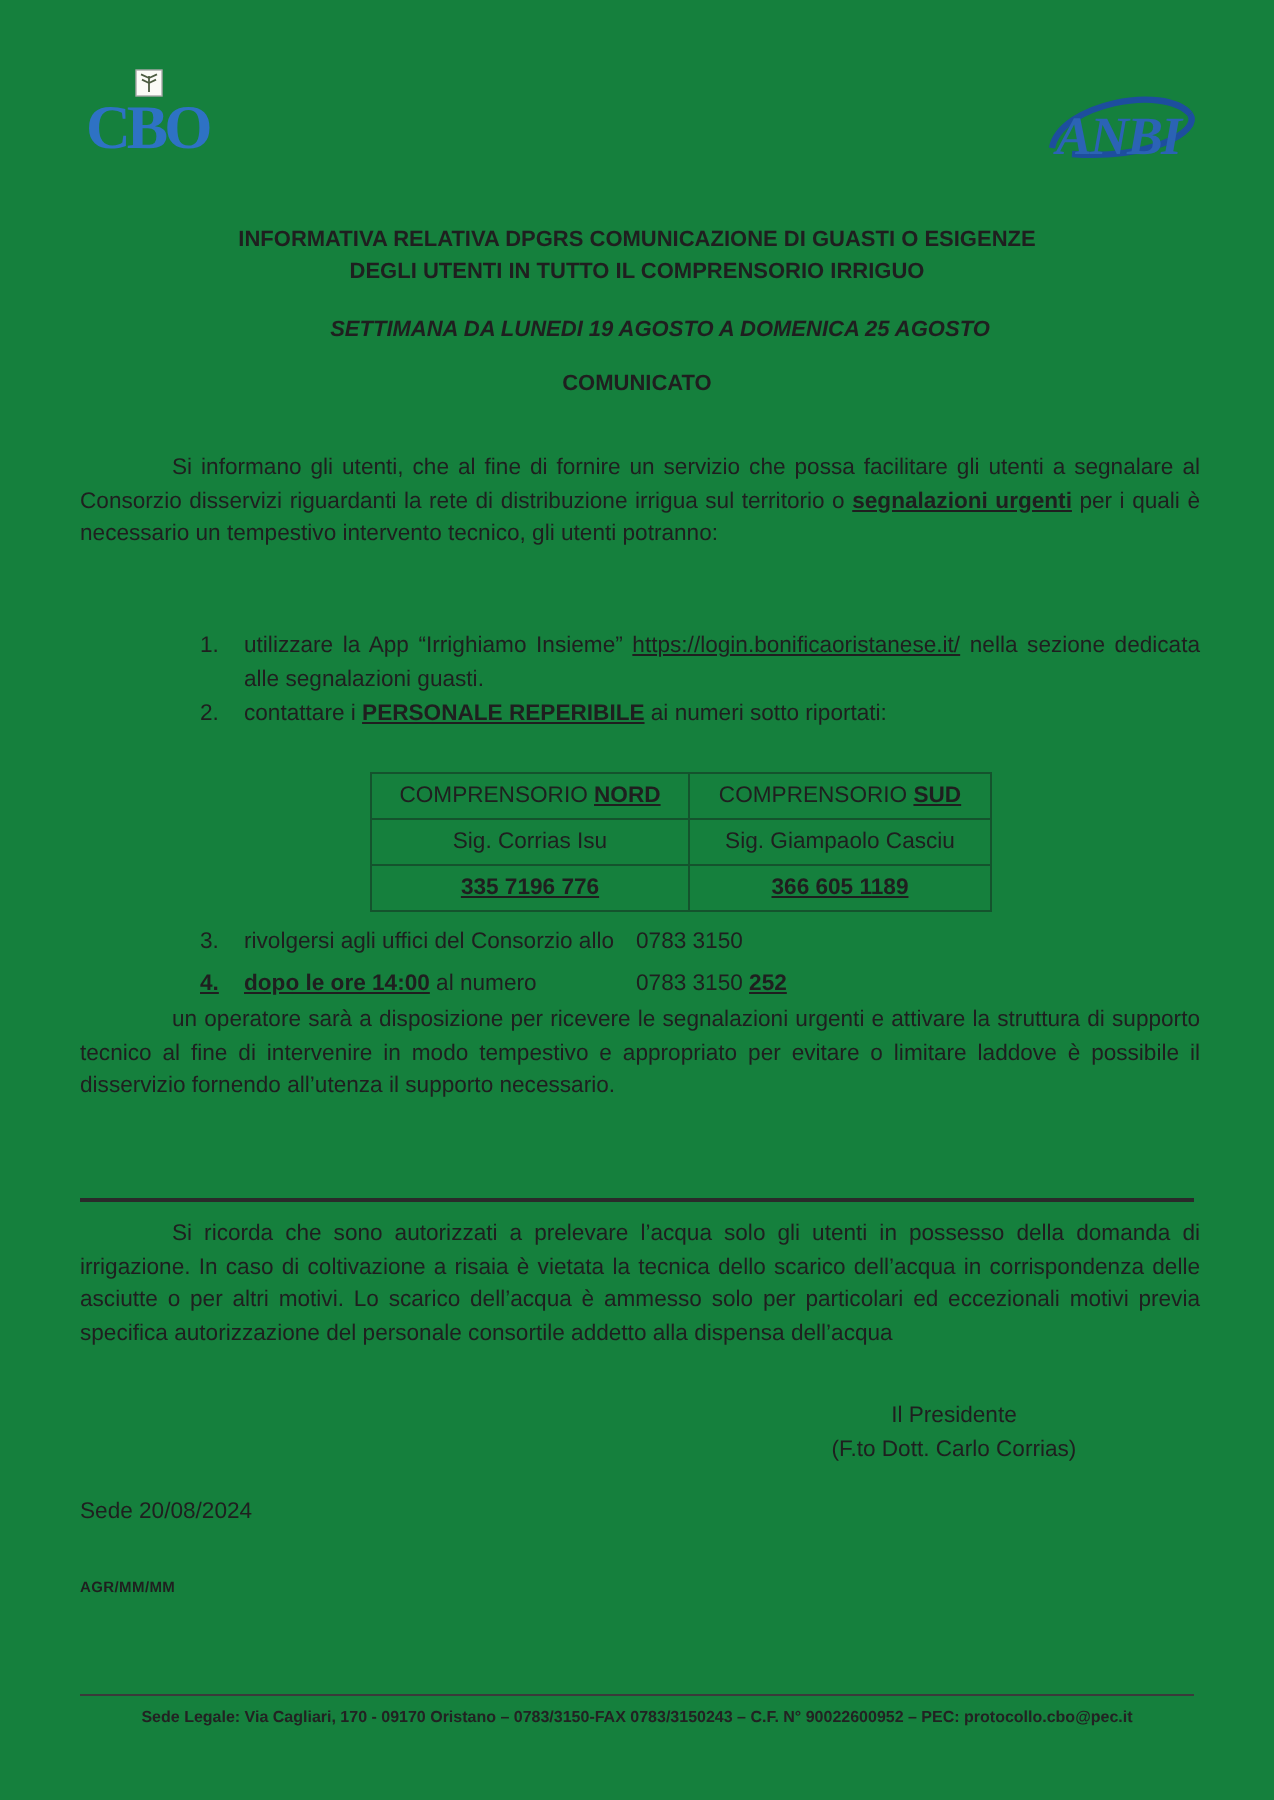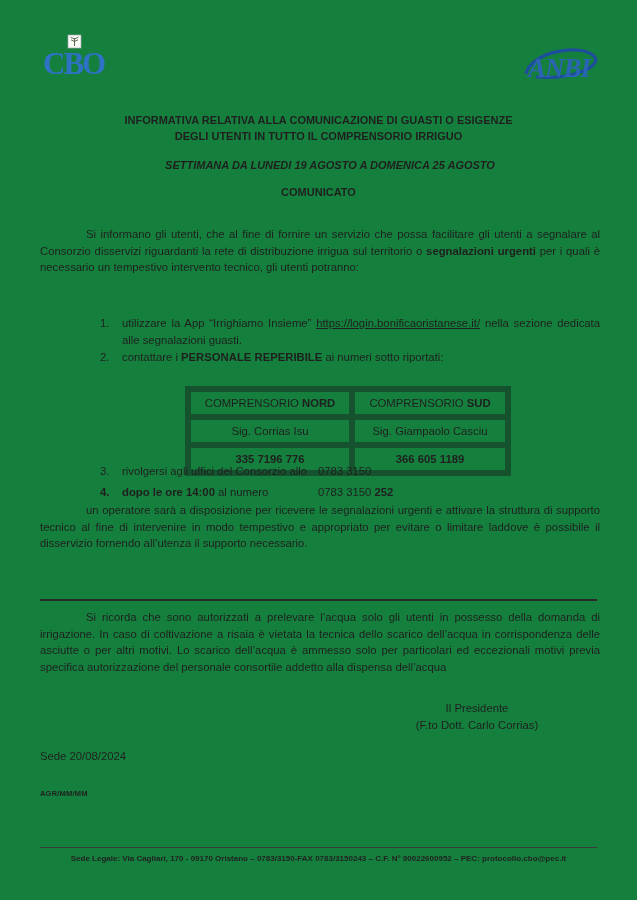--- a/index.html
+++ b/index.html
@@ -42,39 +42,39 @@
   }
   .italic{font-style:italic;padding-left:23px;}
   
   .para{
     left:40px;right:37px;
     text-align:justify;
     line-height:16.5px;
     font-size:11.3px;
   }
   .indent{text-indent:46px;}
-  b,.bold{font-weight:bold;}
+  b,.bold{font-weight:bold;text-decoration:underline;}
   a.doclink{color:#1f1f1f;text-decoration:underline;}
   
   .li{
     left:100px;right:37px;
     display:flex;
     line-height:16.5px;
     font-size:11.3px;
   }
   .li .num{width:22px;flex:0 0 22px;}
   .li .li-text{flex:1;text-align:justify;}
   .li .li-col{width:196px;flex:0 0 196px;}
   
   table.reptable{
     border-collapse:collapse;
     font-size:11.3px;
   }
   table.reptable td{
-    border:6px solid #14532d;
+    border:1px solid #14532d;
     text-align:center;
     padding:2px 10px;
     height:18px;
   }
   .c-nord{width:138px;}
   .c-sud{width:130px;}
   
   .divider{
     left:40px;right:40px;
     border-top:2.5px solid #2a2a2a;
@@ -126,21 +126,21 @@
 
   <div class="abs" style="top:40px;left:522px;">
     <svg width="82" height="50" viewBox="0 0 82 50">
       <path d="M4 34 C 8 12, 60 2, 73 17" stroke="#1d4e9e" stroke-width="3.2" fill="none"></path>
       <path d="M73 17 C 79 26, 52 40, 14 37" stroke="#1d4e9e" stroke-width="3.2" fill="none"></path>
       <text x="6" y="37" font-family="Liberation Serif, serif" font-size="27" font-weight="bold" font-style="italic" letter-spacing="-1" fill="#2b63b5">ANBI</text>
     </svg>
   </div>
 
   <div class="abs heading" style="top:112px;">
-    <div>INFORMATIVA RELATIVA ALLA COMUNICAZIONE DI GUASTI O ESIGENZE</div>
+    <div>INFORMATIVA RELATIVA DPGRS COMUNICAZIONE DI GUASTI O ESIGENZE</div>
     <div>DEGLI UTENTI IN TUTTO IL COMPRENSORIO IRRIGUO</div>
   </div>
   <div class="abs heading italic" style="top:157px;">SETTIMANA DA LUNEDI 19 AGOSTO A DOMENICA 25 AGOSTO</div>
   <div class="abs heading" style="top:184px;">COMUNICATO</div>
 
   <p class="abs para indent" style="top:226px;margin:0;">
     <span>Si informano gli utenti, che al fine di fornire un servizio che possa facilitare gli utenti a segnalare al Consorzio disservizi riguardanti la rete di distribuzione irrigua sul territorio o </span><b>segnalazioni urgenti</b><span> per i quali è necessario un tempestivo intervento tecnico, gli utenti potranno:</span>
   </p>
 
   <div class="abs li" style="top:315px;">

